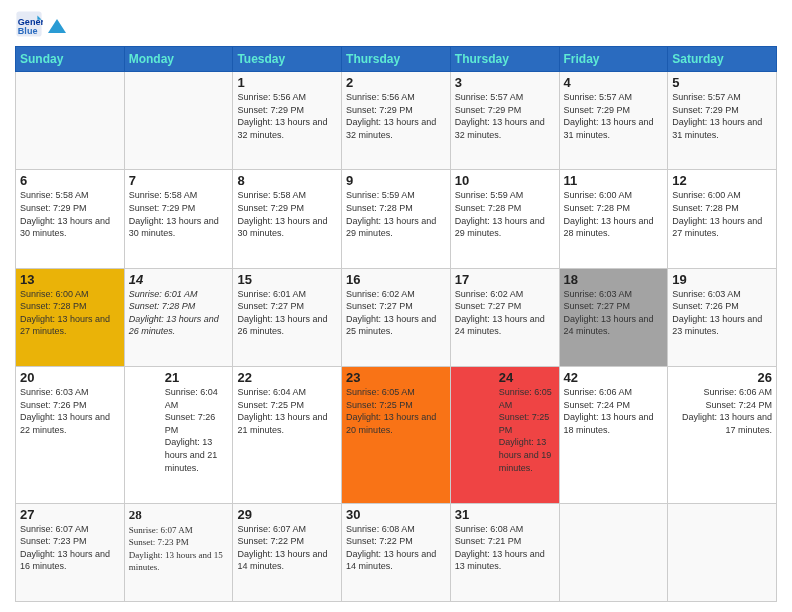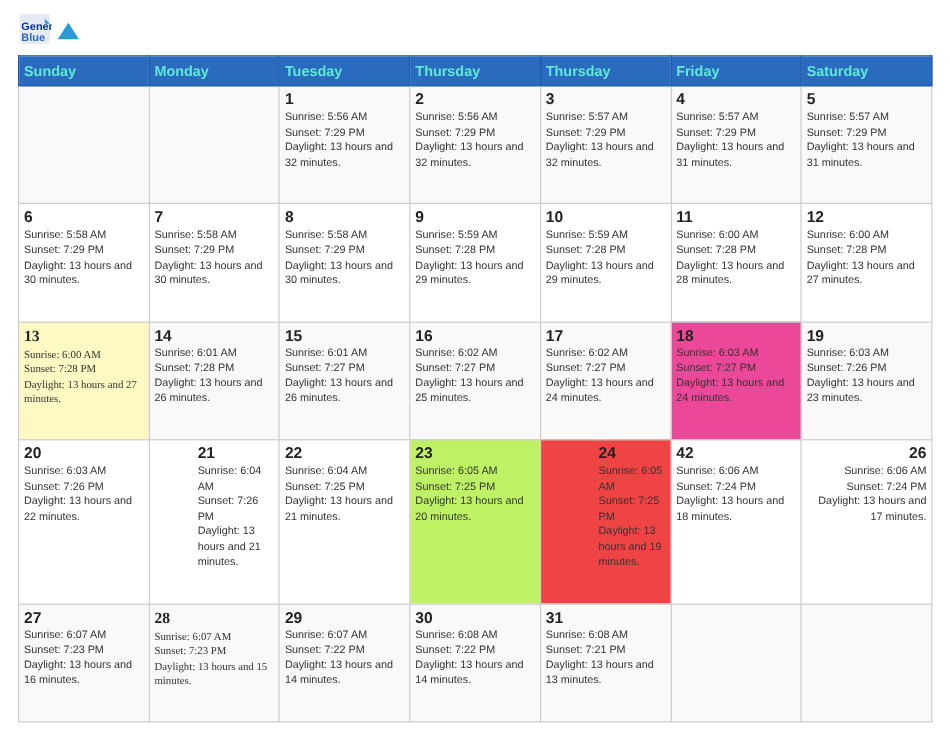--- a/index.html
+++ b/index.html
@@ -206,27 +206,27 @@
 Daylight: 13 hours and 28 minutes.</div>
           </td>
           <td style="background-color: rgb(255, 255, 255);">
             <span class="day-num">12</span>
             <div class="day-info" style="white-space: pre-line;">Sunrise: 6:00 AM
 Sunset: 7:28 PM
 Daylight: 13 hours and 27 minutes.</div>
           </td>
         </tr>
         <tr>
-          <td style="background-color: #fef9c3; font-family: Liberation Serif, serif;">
+          <td style="background-color: #eab308;">
             <span class="day-num">13</span>
             <div class="day-info" style="white-space: pre-line;">Sunrise: 6:00 AM
 Sunset: 7:28 PM
 Daylight: 13 hours and 27 minutes.</div>
           </td>
-          <td style="background-color: rgb(249, 249, 249);">
+          <td style="background-color: rgb(249, 249, 249); font-style: italic;">
             <span class="day-num">14</span>
             <div class="day-info" style="white-space: pre-line;">Sunrise: 6:01 AM
 Sunset: 7:28 PM
 Daylight: 13 hours and 26 minutes.</div>
           </td>
           <td style="background-color: rgb(249, 249, 249);">
             <span class="day-num">15</span>
             <div class="day-info" style="white-space: pre-line;">Sunrise: 6:01 AM
 Sunset: 7:27 PM
 Daylight: 13 hours and 26 minutes.</div>
@@ -236,21 +236,21 @@
             <div class="day-info" style="white-space: pre-line;">Sunrise: 6:02 AM
 Sunset: 7:27 PM
 Daylight: 13 hours and 25 minutes.</div>
           </td>
           <td style="background-color: rgb(249, 249, 249);">
             <span class="day-num">17</span>
             <div class="day-info" style="white-space: pre-line;">Sunrise: 6:02 AM
 Sunset: 7:27 PM
 Daylight: 13 hours and 24 minutes.</div>
           </td>
-          <td style="background-color: #ec4899;">
+          <td style="background-color: #a3a3a3;">
             <span class="day-num">18</span>
             <div class="day-info" style="white-space: pre-line;">Sunrise: 6:03 AM
 Sunset: 7:27 PM
 Daylight: 13 hours and 24 minutes.</div>
           </td>
           <td style="background-color: rgb(249, 249, 249);">
             <span class="day-num">19</span>
             <div class="day-info" style="white-space: pre-line;">Sunrise: 6:03 AM
 Sunset: 7:26 PM
 Daylight: 13 hours and 23 minutes.</div>
@@ -268,21 +268,21 @@
             <div class="day-info" style="white-space: pre-line;">Sunrise: 6:04 AM
 Sunset: 7:26 PM
 Daylight: 13 hours and 21 minutes.</div>
           </td>
           <td style="background-color: rgb(255, 255, 255);">
             <span class="day-num">22</span>
             <div class="day-info" style="white-space: pre-line;">Sunrise: 6:04 AM
 Sunset: 7:25 PM
 Daylight: 13 hours and 21 minutes.</div>
           </td>
-          <td style="background-color: #bef264;">
+          <td style="background-color: #f97316;">
             <span class="day-num">23</span>
             <div class="day-info" style="white-space: pre-line;">Sunrise: 6:05 AM
 Sunset: 7:25 PM
 Daylight: 13 hours and 20 minutes.</div>
           </td>
           <td style="background-color: #ef4444; padding-left: 48px;">
             <span class="day-num">24</span>
             <div class="day-info" style="white-space: pre-line;">Sunrise: 6:05 AM
 Sunset: 7:25 PM
 Daylight: 13 hours and 19 minutes.</div>

